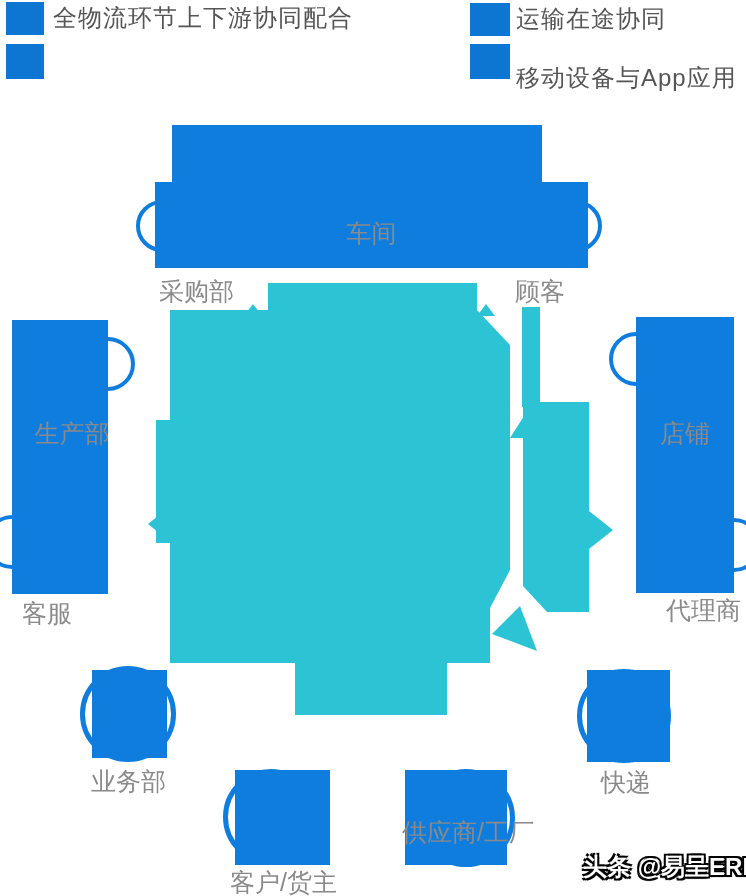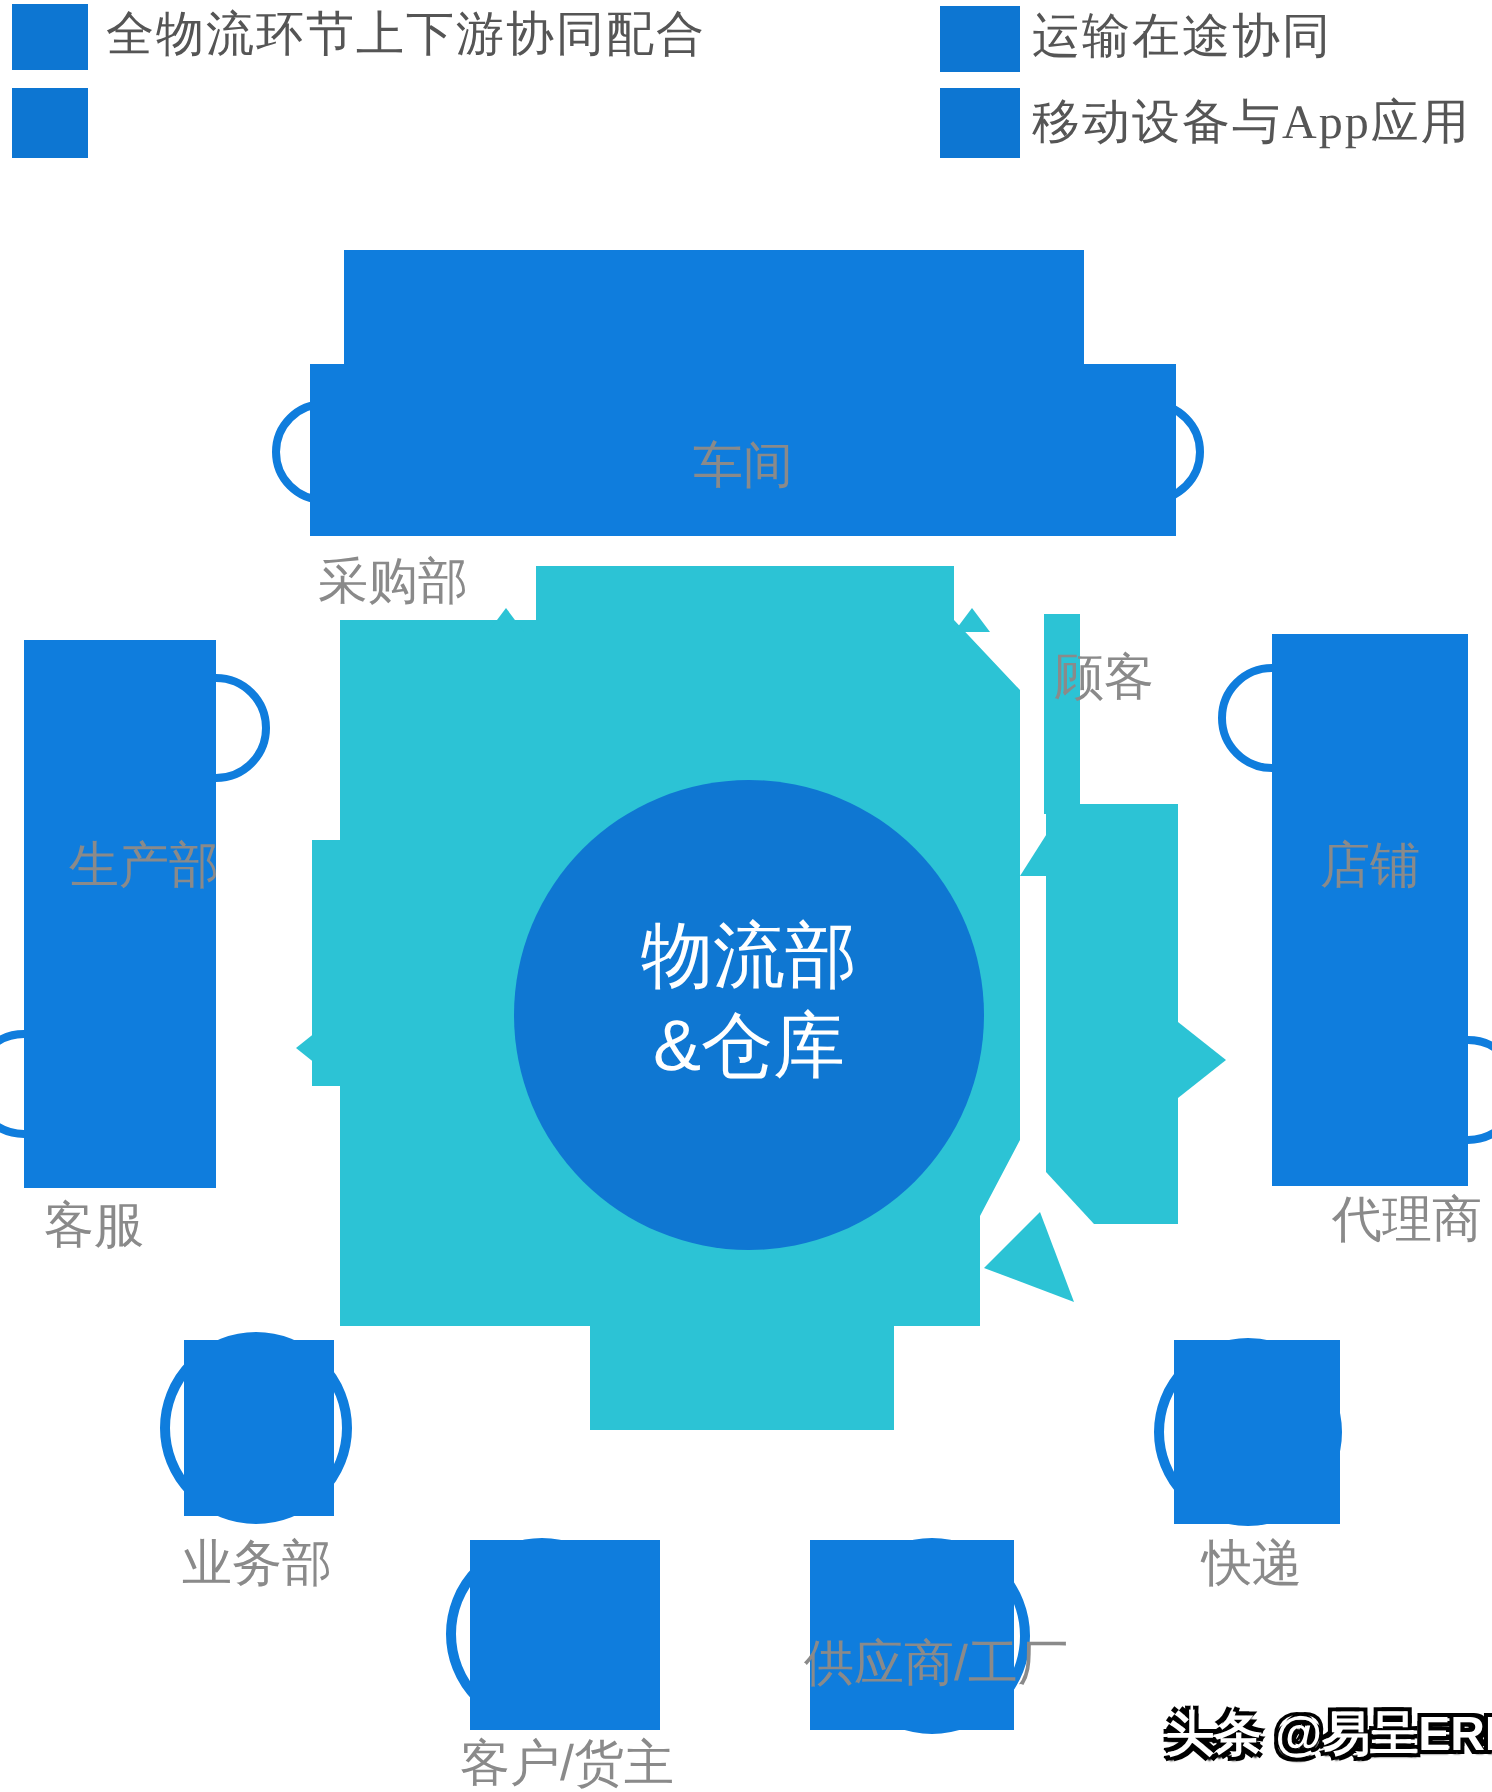--- a/index.html
+++ b/index.html
@@ -38,42 +38,42 @@
 <body>
 
 <div id="stage">
 
   <div class="abs legend-swatch" style="left:6px;top:2px;width:38px;height:33px;"></div>
   <div class="abs legend-label" style="left:53px;top:5px;">全物流环节上下游协同配合</div>
   <div class="abs legend-swatch" style="left:6px;top:44px;width:38px;height:35px;"></div>
   <div class="abs legend-swatch" style="left:470px;top:3px;width:40px;height:33px;"></div>
   <div class="abs legend-label" style="left:516px;top:6px;">运输在途协同</div>
   <div class="abs legend-swatch" style="left:470px;top:44px;width:40px;height:35px;"></div>
-  <div class="abs legend-label" style="left:516px;top:49px;font-family:Liberation Serif, serif;">移动设备与App应用</div>
+  <div class="abs legend-label" style="left:516px;top:65px;">移动设备与App应用</div>
 
   <svg id="teal-svg" width="746" height="896" viewBox="0 0 746 896">
     <path d="M268,283 H477 V310 L510,345 V570 L490,608 V663 H447 V715 H295 V663 H170 V310 H268 Z"></path>
     <rect x="156" y="420" width="16" height="123"></rect>
     <path d="M148,524 L158,516 L158,532 Z"></path>
     <rect x="522" y="307" width="18" height="100"></rect>
     <path d="M510,438 L538,438 L524,416 Z"></path>
     <path d="M523,402 H589 V612 H547 L523,586 Z"></path>
     <path d="M589,511 L613,530 L589,549 Z"></path>
     <path d="M520,606 L492,634 L537,651 Z"></path>
     <path d="M244,316 L262,316 L253,304 Z"></path>
     <path d="M477,316 L495,316 L486,304 Z"></path>
   </svg>
 
   <div class="abs ring" style="left:136px;top:200px;width:52px;height:52px;"></div>
   <div class="abs ring" style="left:550px;top:200px;width:52px;height:52px;"></div>
   <div class="abs node" style="left:172px;top:125px;width:370px;height:143px;"></div>
   <div class="abs node" style="left:155px;top:182px;width:433px;height:86px;"></div>
   <div class="abs node-label in-node" style="left:155px;top:221px;width:433px;">车间</div>
   <div class="abs node-label" style="left:159px;top:279px;">采购部</div>
-  <div class="abs node-label" style="left:527px;top:279px;margin-top:48px;">顾客</div>
+  <div class="abs node-label" style="left:515px;top:279px;">顾客</div>
 
   <div class="abs ring" style="left:81px;top:337px;width:54px;height:54px;"></div>
   <div class="abs ring" style="left:-15px;top:515px;width:54px;height:54px;"></div>
   <div class="abs node" style="left:12px;top:320px;width:96px;height:274px;"></div>
   <div class="abs node-label in-node" style="left:24px;top:421px;width:96px;">生产部</div>
   <div class="abs node-label" style="left:22px;top:601px;">客服</div>
 
   <div class="abs ring" style="left:609px;top:332px;width:54px;height:54px;"></div>
   <div class="abs ring" style="left:707px;top:518px;width:54px;height:54px;"></div>
   <div class="abs node" style="left:636px;top:317px;width:98px;height:276px;"></div>
@@ -89,20 +89,16 @@
   <div class="abs node-label" style="left:601px;top:770px;">快递</div>
 
   <div class="abs ring thick" style="left:223px;top:769px;width:96px;height:96px;"></div>
   <div class="abs node" style="left:235px;top:770px;width:95px;height:95px;"></div>
   <div class="abs node-label" style="left:230px;top:870px;">客户/货主</div>
 
   <div class="abs ring thick" style="left:417px;top:769px;width:98px;height:98px;"></div>
   <div class="abs node" style="left:405px;top:770px;width:102px;height:95px;"></div>
   <div class="abs node-label" style="left:402px;top:820px;">供应商/工厂</div>
 
-  <div class="abs" id="center-circle">
-    <span>物流部</span>
-    <span>&amp;仓库</span>
-  </div>
 
   <div class="abs" id="watermark">头条 @易呈ERP</div>
 
 </div>
 
 </body></html>

